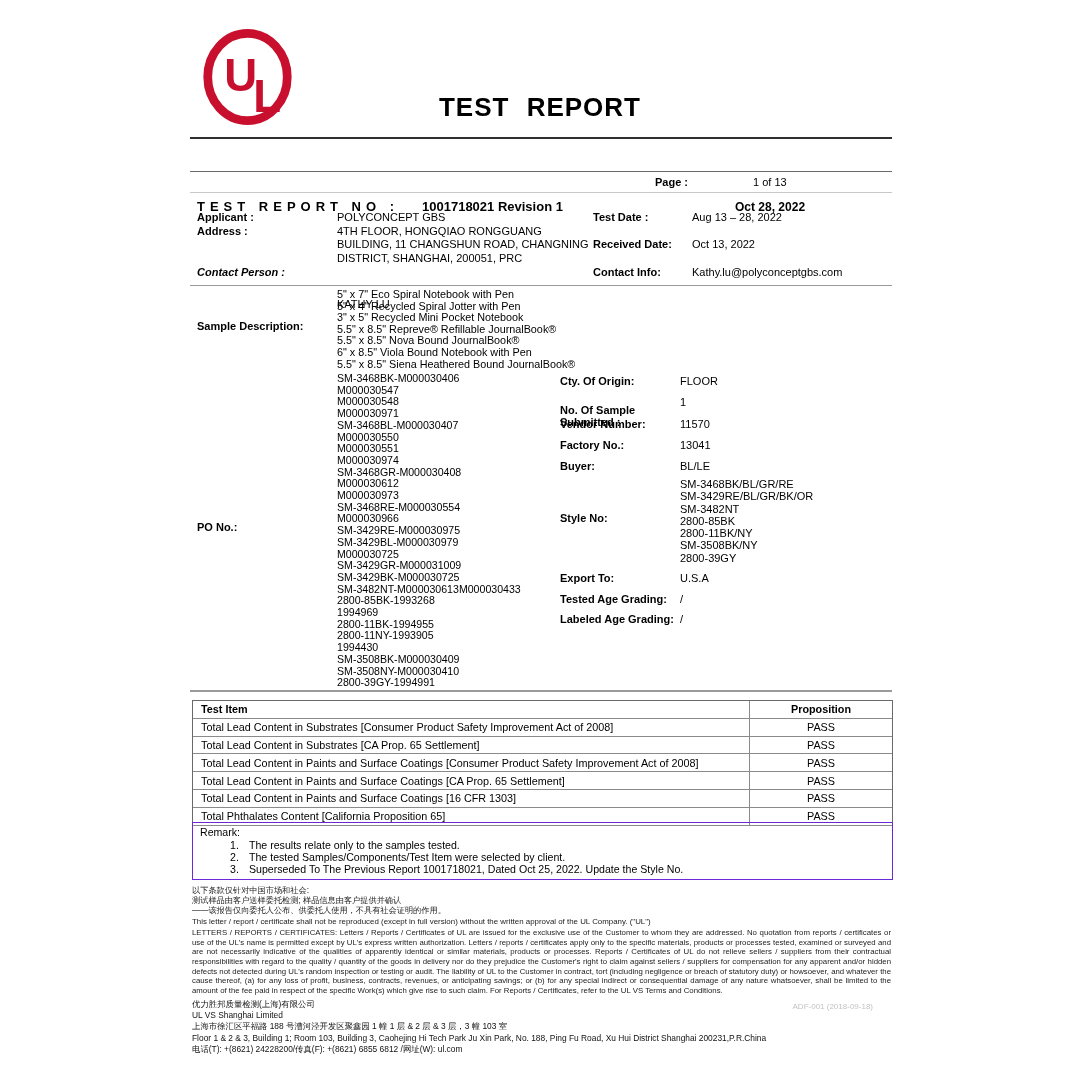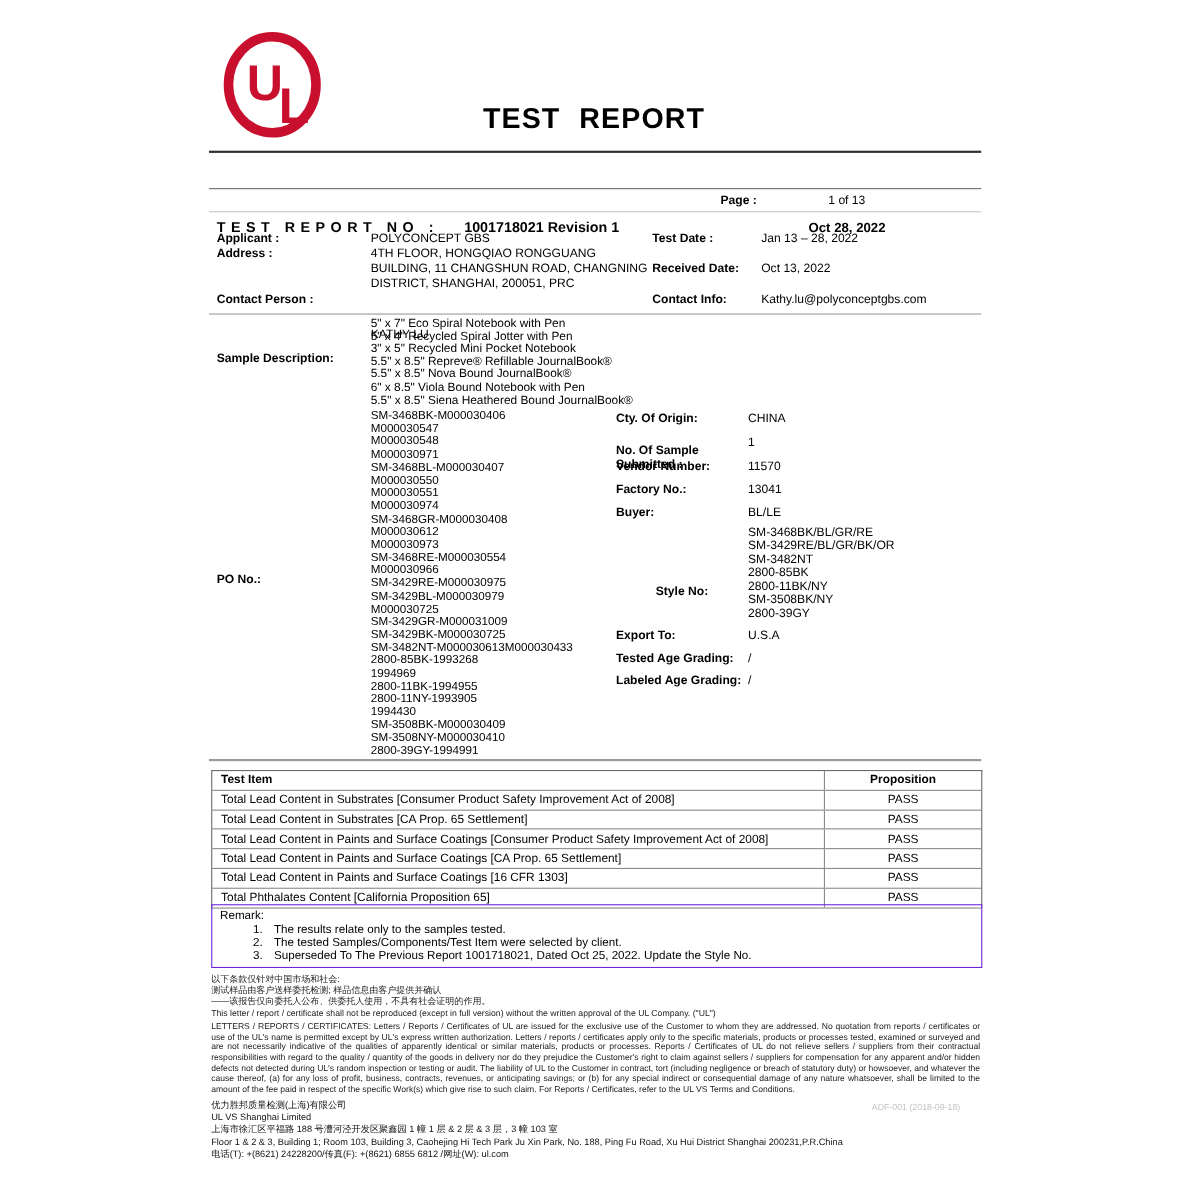--- a/index.html
+++ b/index.html
@@ -25,42 +25,42 @@
 
   .page-row{left:190px;top:176px;width:702px;height:14px;font-size:11px;}
   .page-label{left:465px;top:0;font-weight:bold;}
   .page-value{left:563px;top:0;}
 
   
   .info{left:190px;top:211px;width:702px;height:74px;font-size:11px;}
   .lab{font-weight:bold;}
   .i-applicant-l{left:7px;top:0;}   .i-applicant-v{left:147px;top:0;}
   .i-address-l{left:7px;top:14px;}  .i-address-v{left:147px;top:14px;width:260px;line-height:13.4px;}
-  .i-contact-l{left:7px;top:55px;}  .i-contact-v{left:147px;top:55px;margin-top:32px;}
+  .i-contact-l{left:7px;top:55px;font-style:italic;}  .i-contact-v{left:147px;top:55px;margin-top:32px;}
   .i-testdate-l{left:403px;top:0;}  .i-testdate-v{left:502px;top:0;}
   .i-received-l{left:403px;top:27px;} .i-received-v{left:502px;top:27px;}
   .i-cinfo-l{left:403px;top:55px;}  .i-cinfo-v{left:502px;top:55px;}
 
   
   .sample{left:190px;top:288px;width:702px;height:84px;font-size:10.8px;}
   .sample-label{left:7px;top:32px;font-weight:bold;font-size:11px;}
   .sample-lines{left:147px;top:1px;line-height:11.6px;}
 
   
   .po{left:190px;top:372px;width:702px;height:318px;font-size:10.6px;}
   .po-label{left:7px;top:149px;font-weight:bold;font-size:11px;}
   .po-list{left:147px;top:1px;line-height:11.7px;}
   .d-lab{left:370px;width:120px;font-weight:bold;font-size:11px;}
   .d-val{left:490px;font-size:11px;}
   .d-cty-l{top:3px;}        .d-cty-v{top:3px;}
   .d-nos-l{top:0;width:86px;line-height:12px;margin-top:32px;} .d-nos-v{top:24px;}
   .d-vendor-l{top:46px;}    .d-vendor-v{top:46px;}
   .d-factory-l{top:67px;}   .d-factory-v{top:67px;}
   .d-buyer-l{top:88px;}     .d-buyer-v{top:88px;}
-  .d-style-l{top:160px;text-align:center;}    .d-style-v{top:106px;line-height:12.3px;}
+  .d-style-l{top:140px;}    .d-style-v{top:106px;line-height:12.3px;}
   .d-export-l{top:200px;}   .d-export-v{top:200px;}
   .d-tested-l{top:221px;}   .d-tested-v{top:221px;}
   .d-labeled-l{top:241px;}  .d-labeled-v{top:241px;}
 
   
   .rtable{left:192px;top:700px;width:699px;border:1px solid #6a6a6a;border-bottom:none;font-size:10.8px;}
   .trow{display:flex;border-bottom:1px solid #8a8a8a;height:16.8px;align-items:center;}
   .tcell-item{width:548px;padding-left:8px;border-right:1px solid #8a8a8a;height:100%;display:flex;align-items:center;}
   .tcell-conc{flex:1;text-align:center;}
   .thead .tcell-item span,.thead .tcell-conc span{font-weight:bold;}
@@ -112,21 +112,21 @@
   <div class="abs hline l3"></div>
 
   <div class="abs info">
     <span class="abs lab i-applicant-l">Applicant :</span>
     <span class="abs i-applicant-v">POLYCONCEPT GBS</span>
     <span class="abs lab i-address-l">Address :</span>
     <span class="abs i-address-v">4TH FLOOR, HONGQIAO RONGGUANG BUILDING, 11 CHANGSHUN ROAD, CHANGNING DISTRICT, SHANGHAI, 200051, PRC</span>
     <span class="abs lab i-contact-l">Contact Person :</span>
     <span class="abs i-contact-v">KATHY LU</span>
     <span class="abs lab i-testdate-l">Test Date :</span>
-    <span class="abs i-testdate-v">Jan 13 – 28, 2022</span>
+    <span class="abs i-testdate-v">Aug 13 – 28, 2022</span>
     <span class="abs lab i-received-l">Received Date:</span>
     <span class="abs i-received-v">Oct 13, 2022</span>
     <span class="abs lab i-cinfo-l">Contact Info:</span>
     <span class="abs i-cinfo-v">Kathy.lu@polyconceptgbs.com</span>
   </div>
 
   <div class="abs hline l4"></div>
 
   <div class="abs sample">
     <span class="abs sample-label">Sample Description:</span>
@@ -167,21 +167,21 @@
         <div>1994969</div>
         <div>2800-11BK-1994955</div>
         <div>2800-11NY-1993905</div>
         <div>1994430</div>
         <div>SM-3508BK-M000030409</div>
         <div>SM-3508NY-M000030410</div>
         <div>2800-39GY-1994991</div>
       </div>
 
     <span class="abs d-lab d-cty-l">Cty. Of Origin:</span>
-    <span class="abs d-val d-cty-v">CHINA</span>
+    <span class="abs d-val d-cty-v">FLOOR</span>
     <span class="abs d-lab d-nos-l">No. Of Sample Submitted :</span>
     <span class="abs d-val d-nos-v">1</span>
     <span class="abs d-lab d-vendor-l">Vendor Number:</span>
     <span class="abs d-val d-vendor-v">11570</span>
     <span class="abs d-lab d-factory-l">Factory No.:</span>
     <span class="abs d-val d-factory-v">13041</span>
     <span class="abs d-lab d-buyer-l">Buyer:</span>
     <span class="abs d-val d-buyer-v">BL/LE</span>
     <span class="abs d-lab d-style-l">Style No:</span>
     <div class="abs d-val d-style-v">

